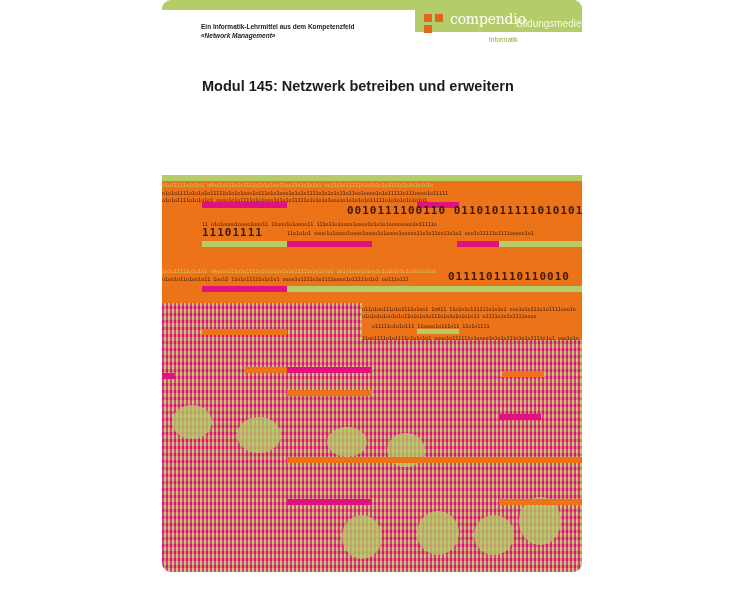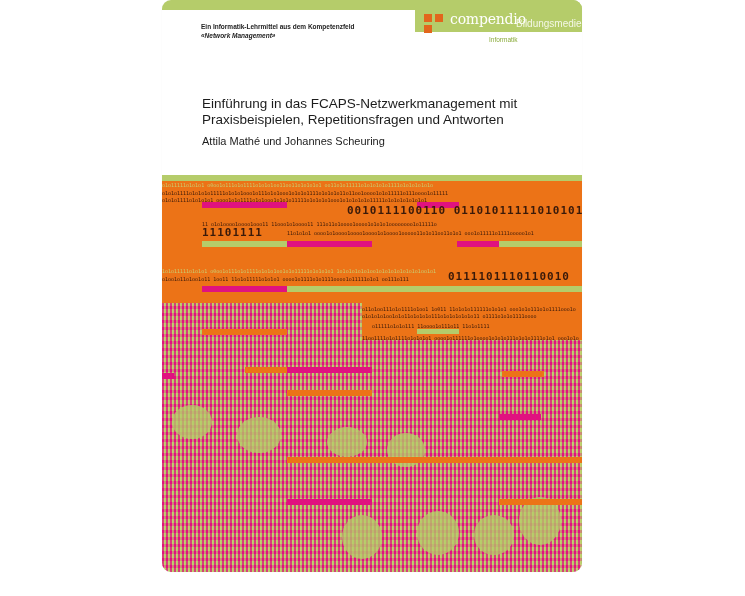--- a/index.html
+++ b/index.html
@@ -50,25 +50,21 @@
   </div>
   <div class="brand-name">compendio</div>
   <div class="brand-sub">Bildungsmedien</div>
   <div class="brand-cat">Informatik</div>
 
   <div class="series">
     <div>Ein Informatik-Lehrmittel aus dem Kompetenzfeld</div>
     <div class="line2">«Network Management»</div>
   </div>
 
-  <div class="subtitle">
-    <div>Einführung in das FCAPS-Netzwerkmanagement mit</div>
-    <div>Praxisbeispielen, Repetitionsfragen und Antworten</div>
-  </div>
-  <div class="authors">Attila Mathé und Johannes Scheuring</div>
+  <div class="title">Modul 145: Netzwerk betreiben und erweitern</div>
 
   <div class="art">
     <div class="orange"></div>
     <div class="green-top"></div>
 
     <div class="bits s y" style="left:0;top:7px;width:420px">o1o11111o1o1o1 o0oo1o111o1o1111o1o1o1oo11oo11o1o1o1o1 oo11o1o11111o1o1o1o1o1111o1o1o1o1o1o</div>
     <div class="bits s" style="left:0;top:15px;width:420px">o1o1o1111o1o1o1o11111o1o1o1ooo1o111o1o1ooo1o1o1o1111o1o1o1o11o11oo1oooo1o1o11111o111oooo1o11111</div>
     <div class="bits s" style="left:0;top:22px;width:420px">o1o1o1111o1o1o1o1 oooo1o1o1111o1o1ooo1o1o1o11111o1o1o1o1ooo1o1o1o1o1o11111o1o1o1o1o1o1o1</div>
     <div class="bar pink" style="left:40px;top:27px;width:85px"></div>
     <div class="bar pink" style="left:255px;top:27px;width:42px"></div>

